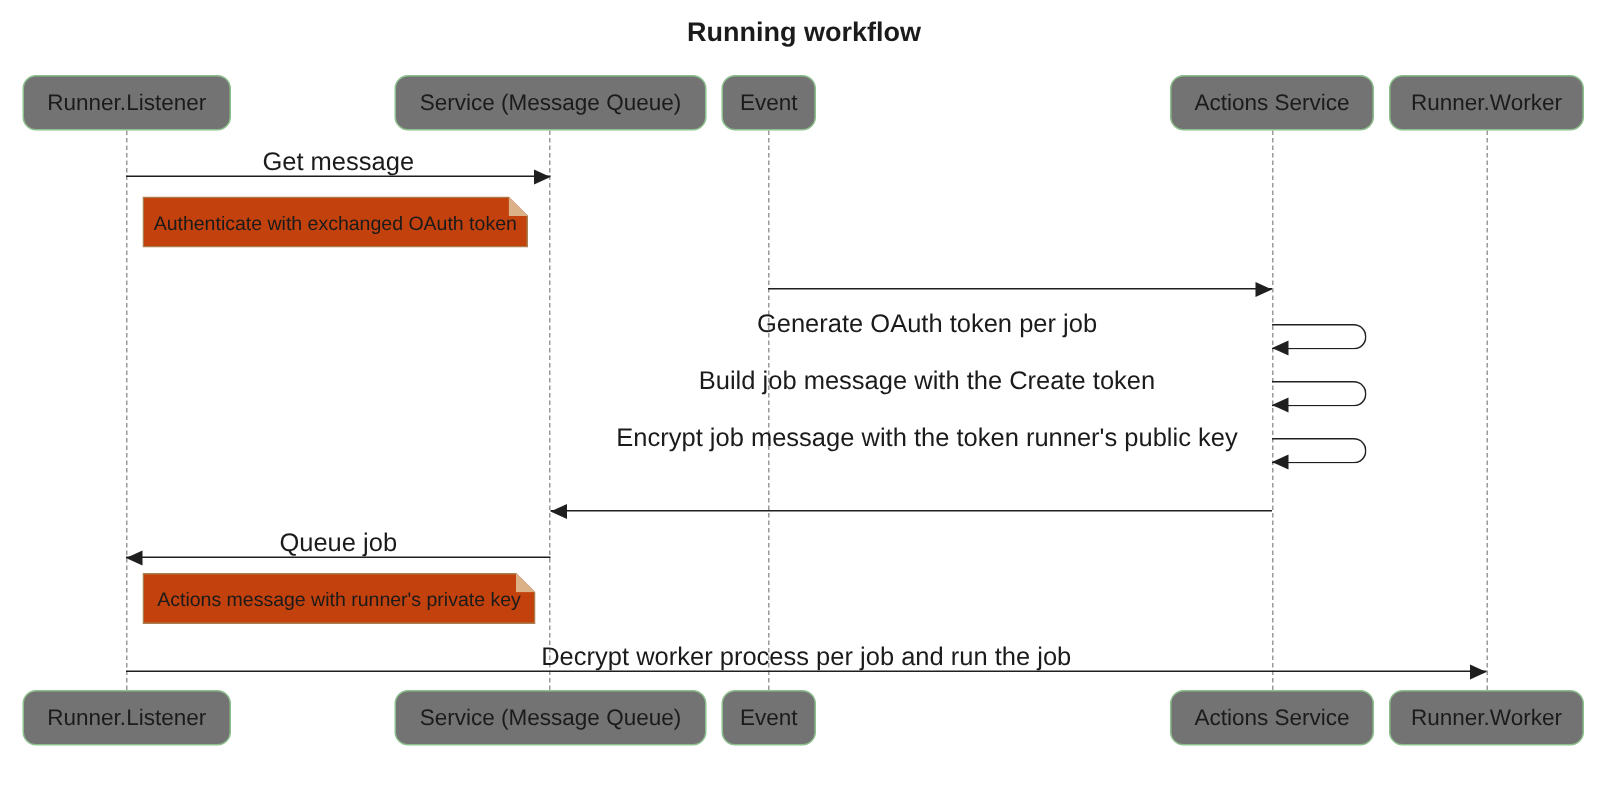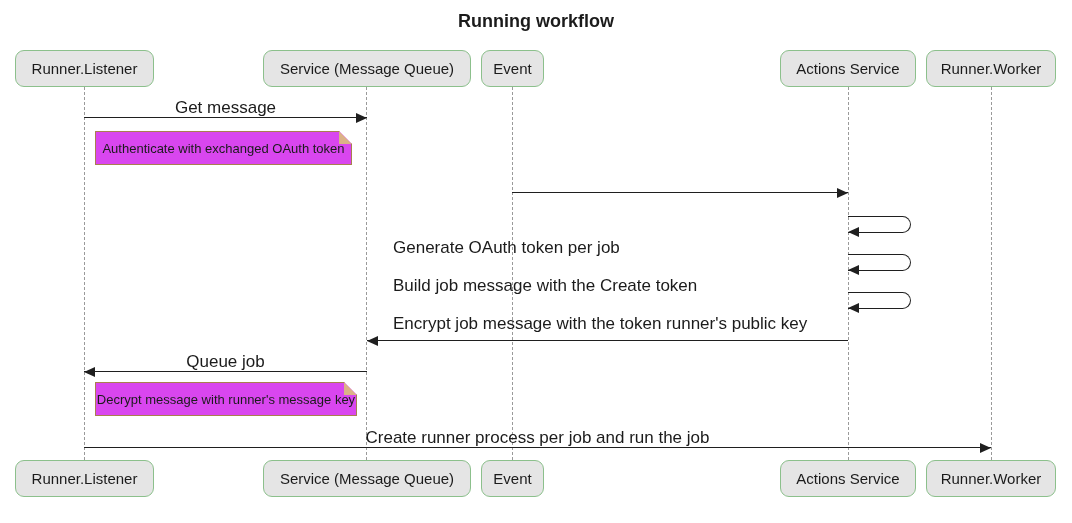--- a/index.html
+++ b/index.html
@@ -17,21 +17,21 @@
     position: absolute;
     left: 0; right: 0; top: 11px;
     text-align: center;
     font-size: 18px;
     font-weight: bold;
   }
 
   .actor {
     position: absolute;
     height: 37px;
-    background: #e5e5e5;
+    background: #737373;
     border: 1px solid #8cc08c;
     border-radius: 9px;
     box-sizing: border-box;
     display: flex;
     align-items: center;
     justify-content: center;
     font-size: 15px;
     white-space: nowrap;
   }
   .actor.top { top: 50px; }
@@ -52,21 +52,21 @@
   }
 
   .msg-label {
     position: absolute;
     font-size: 17px;
     height: 16px;
     line-height: 16px;
     text-align: center;
     white-space: nowrap;
   }
-  .msg-label.right { text-align: left; margin-top: 32px; }
+  .msg-label.right { text-align: center; }
 
   .arrowhead {
     position: absolute;
     width: 0; height: 0;
     border-top: 5px solid transparent;
     border-bottom: 5px solid transparent;
   }
   .arrowhead.right { border-left: 11px solid #1f1f1f; }
   .arrowhead.left  { border-right: 11px solid #1f1f1f; }
 
@@ -77,21 +77,21 @@
     height: 17px;
     border: 1.5px solid #1f1f1f;
     border-left: none;
     border-radius: 0 10px 10px 0;
     box-sizing: border-box;
   }
 
   .note {
     position: absolute;
     height: 34px;
-    background: #d946ef;
+    background: #c2410c;
     border: 1px solid #a87f4f;
     box-sizing: border-box;
     font-size: 13px;
     display: flex;
     align-items: center;
     justify-content: center;
     white-space: nowrap;
     clip-path: polygon(0 0, calc(100% - 13px) 0, 100% 13px, 100% 100%, 0 100%);
   }
   .note .fold {
@@ -146,25 +146,25 @@
   <div class="arrowhead left" style="left:848px;top:303px"></div>
 
   <div class="msg-line" style="left:367px;width:481px;top:340px"></div>
   <div class="arrowhead left" style="left:367px;top:336px"></div>
 
   <div class="msg-label" style="left:84px;width:283px;top:354px">Queue job</div>
   <div class="msg-line" style="left:84px;width:283px;top:371px"></div>
   <div class="arrowhead left" style="left:84px;top:367px"></div>
 
   <div class="note" style="left:95px;top:382px;width:262px">
-    <span>Decrypt message with runner's message key</span>
+    <span>Actions message with runner's private key</span>
     <span class="fold"></span>
   </div>
 
-  <div class="msg-label" style="left:84px;width:907px;top:430px">Create runner process per job and run the job</div>
+  <div class="msg-label" style="left:84px;width:907px;top:430px">Decrypt worker process per job and run the job</div>
   <div class="msg-line" style="left:84px;width:907px;top:447px"></div>
   <div class="arrowhead right" style="left:980px;top:443px"></div>
 
   <div class="actor bottom" style="left:15px;width:139px">Runner.Listener</div>
   <div class="actor bottom" style="left:263px;width:208px">Service (Message Queue)</div>
   <div class="actor bottom" style="left:481px;width:63px">Event</div>
   <div class="actor bottom" style="left:780px;width:136px">Actions Service</div>
   <div class="actor bottom" style="left:926px;width:130px">Runner.Worker</div>
 
 </div>

